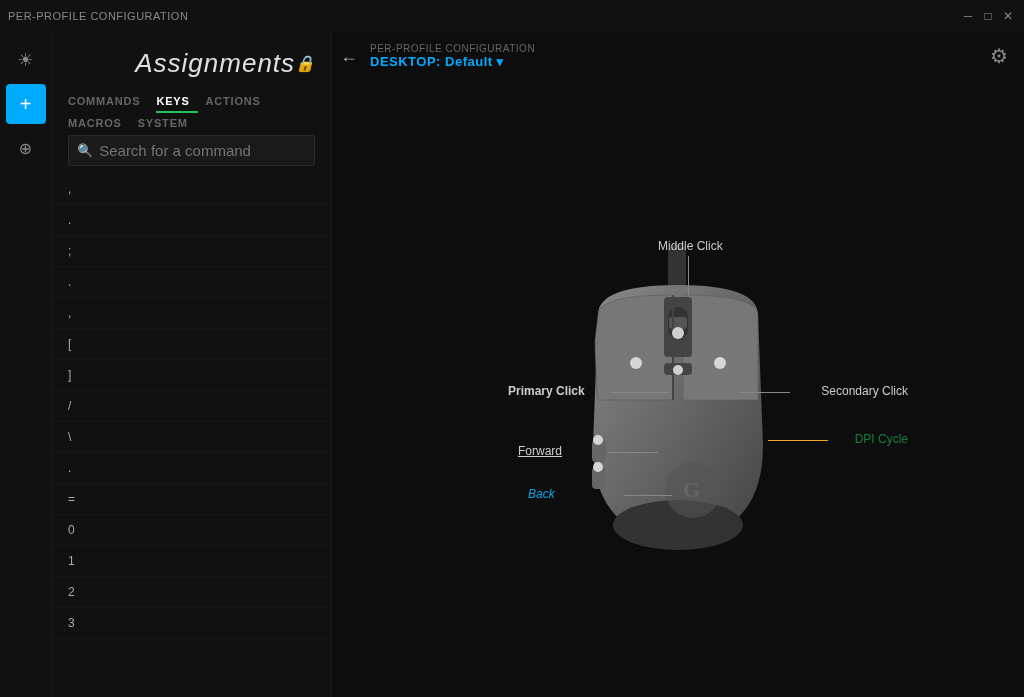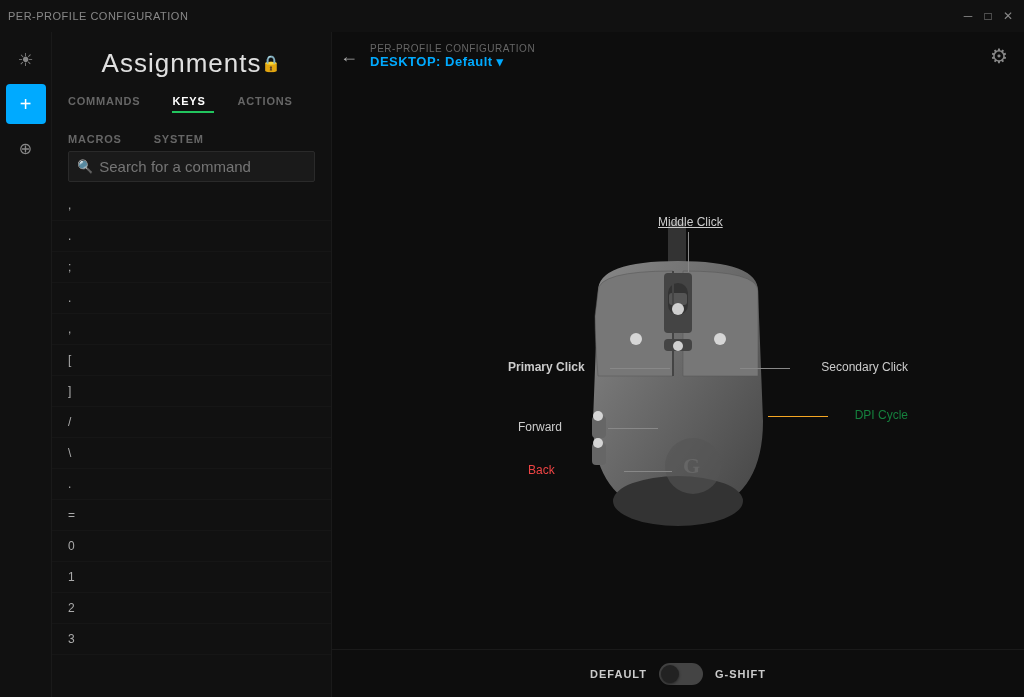--- a/index.html
+++ b/index.html
@@ -92,39 +92,40 @@
       width: 280px;
       background: #111;
       display: flex;
       flex-direction: column;
       border-right: 1px solid #1a1a1a;
     }
     .panel-header {
       padding: 16px 16px 0 16px;
       display: flex;
       align-items: center;
-      justify-content: center;
+      justify-content: flex-end;
+      font-style: italic;
     }
     .panel-title {
       font-size: 26px;
       font-weight: 300;
       color: #e0e0e0;
       letter-spacing: 1px;
     }
     .lock-icon {
       color: #555;
       font-size: 16px;
     }
 
     
     .tabs {
       display: flex;
       flex-wrap: wrap;
       padding: 12px 16px 0 16px;
-      gap: 16px;
+      gap: 0;
     }
     .tab {
       font-size: 11px;
       font-weight: 600;
       letter-spacing: 0.8px;
       color: #666;
       cursor: pointer;
       padding: 4px 8px 4px 0;
       margin-right: 8px;
       border-bottom: 2px solid transparent;
@@ -444,49 +445,42 @@
 
           <circle cx="110" cy="88" r="6" fill="#e0e0e0" opacity="0.9"></circle>
 
           <circle cx="30" cy="195" r="5" fill="#e0e0e0" opacity="0.9"></circle>
 
           <circle cx="30" cy="222" r="5" fill="#e0e0e0" opacity="0.9"></circle>
 
           <circle cx="110" cy="125" r="5" fill="#e0e0e0" opacity="0.9"></circle>
         </svg>
 
-        <div style="position:absolute;top:60px;left:50%;transform:translateX(-20px);font-size:12px;color:#ccc;white-space:nowrap;text-decoration:underline;">Middle Click</div>
+        <div style="position:absolute;top:60px;left:50%;transform:translateX(-20px);font-size:12px;color:#ccc;white-space:nowrap;">Middle Click</div>
 
         <div style="position:absolute;top:77px;left:calc(50% + 10px);width:1px;height:40px;background:#888;"></div>
 
         <div style="position:absolute;top:205px;left:80px;font-size:12px;color:#ccc;white-space:nowrap;font-weight:bold;">Primary Click</div>
 
         <div style="position:absolute;top:213px;left:182px;width:60px;height:1px;background:#888;"></div>
 
         <div style="position:absolute;top:205px;right:20px;font-size:12px;color:#ccc;white-space:nowrap;">Secondary Click</div>
 
         <div style="position:absolute;top:213px;right:138px;width:50px;height:1px;background:#888;"></div>
 
-        <div style="position:absolute;top:265px;left:90px;font-size:12px;color:#ccc;white-space:nowrap;">Forward</div>
+        <div style="position:absolute;top:265px;left:90px;font-size:12px;color:#ccc;white-space:nowrap;text-decoration:underline;">Forward</div>
 
         <div style="position:absolute;top:273px;left:180px;width:50px;height:1px;background:#888;"></div>
 
         <div style="position:absolute;top:253px;right:20px;font-size:12px;color:#15803d;white-space:nowrap;">DPI Cycle</div>
 
         <div style="position:absolute;top:261px;right:100px;width:60px;height:1px;background:#f5a623;"></div>
 
-        <div style="position:absolute;top:308px;left:100px;font-size:12px;color:#ef4444;white-space:nowrap;">Back</div>
+        <div style="position:absolute;top:308px;left:100px;font-size:12px;color:#0ea5e9;white-space:nowrap;font-style:italic;">Back</div>
 
         <div style="position:absolute;top:316px;left:196px;width:48px;height:1px;background:#888;"></div>
 
       </div>
     </div>
 
-    <div class="bottom-bar">
-      <span class="bottom-label">DEFAULT</span>
-      <div class="toggle-switch">
-        <div class="toggle-knob"></div>
-      </div>
-      <span class="bottom-label">G-SHIFT</span>
-    </div>
   </div>
 
 </div>
 
 </body></html>

